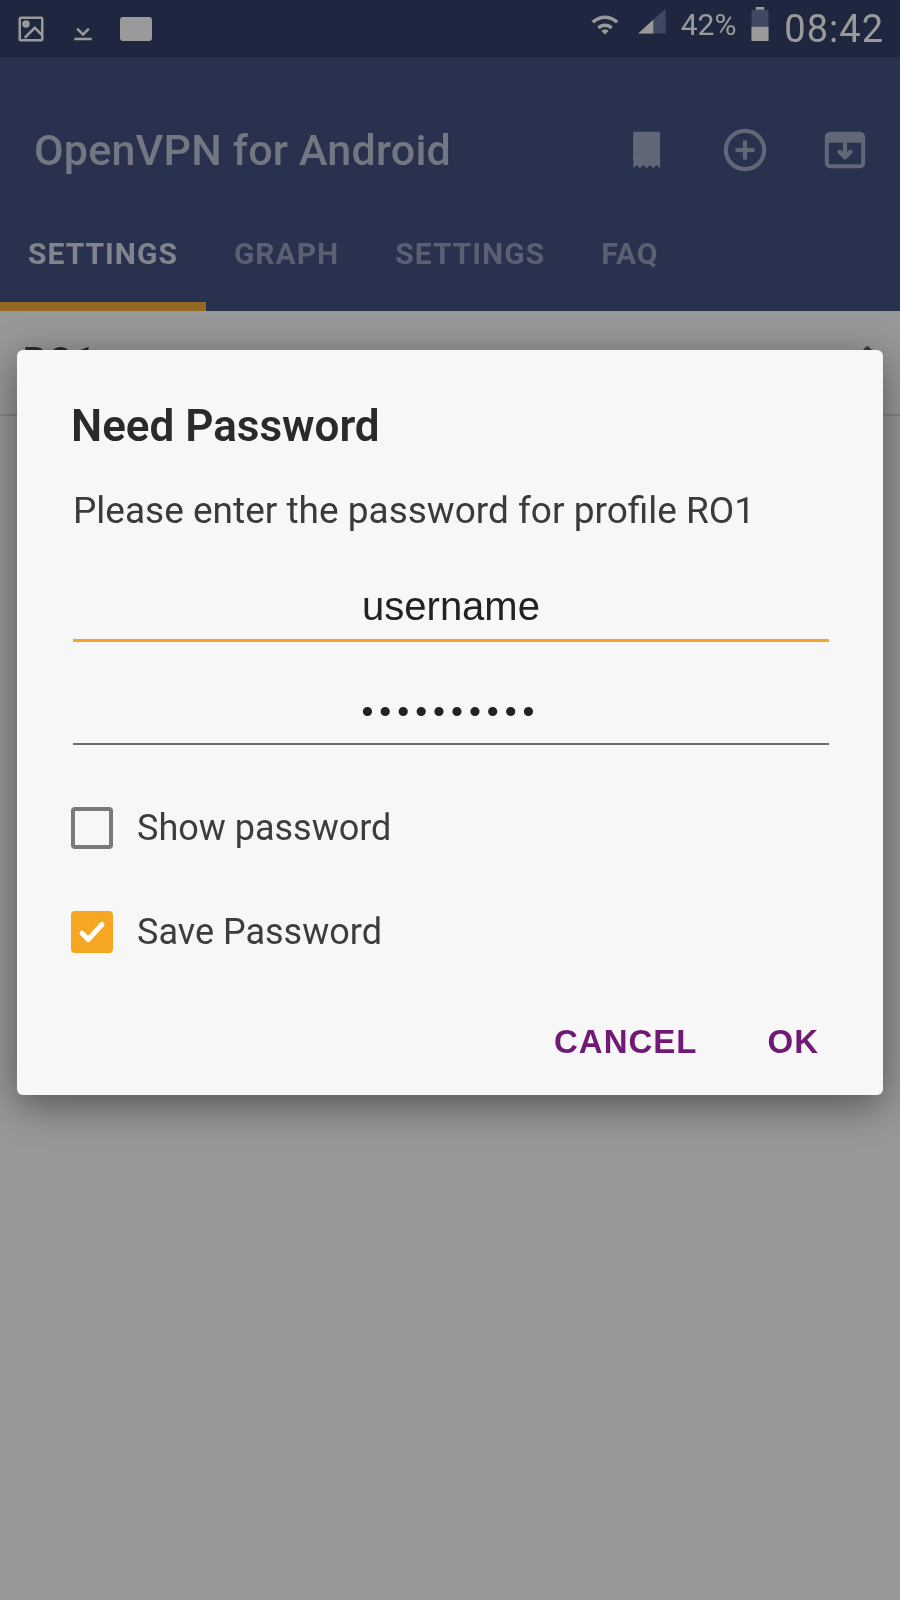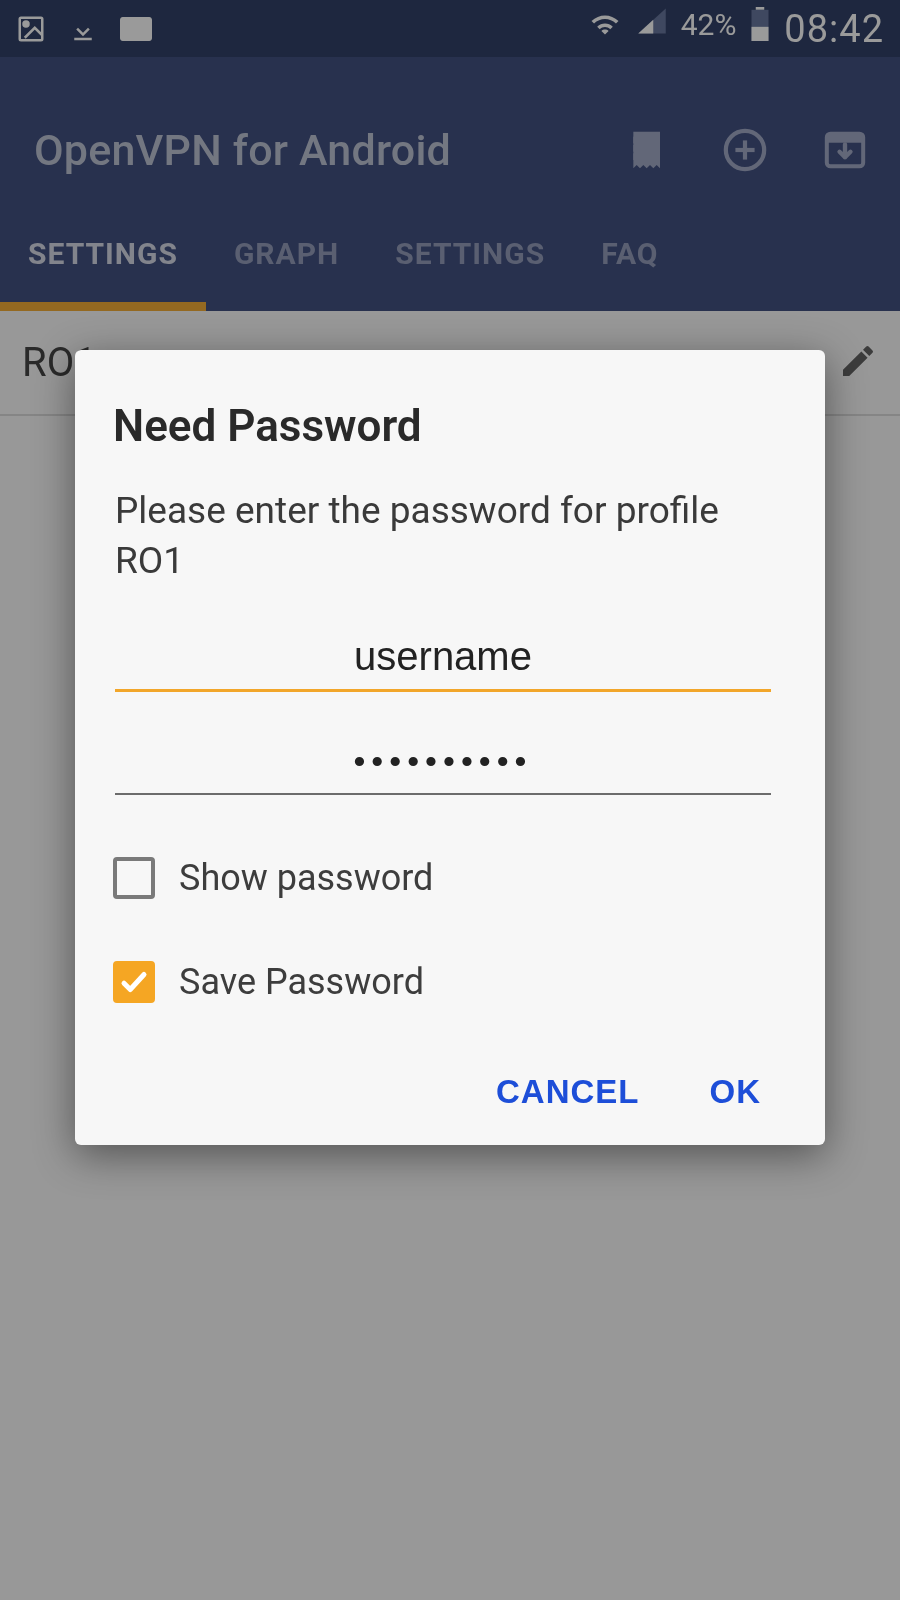--- a/index.html
+++ b/index.html
@@ -85,25 +85,25 @@
   .overlay {
     position: absolute;
     inset: 0;
     background: rgba(30,30,30,0.45);
     display: flex;
     align-items: flex-start;
     justify-content: center;
   }
   .dialog {
     margin-top: 350px;
-    width: 750px;
+    width: 866px;
     background: #f7f7f7;
     border-radius: 6px;
     box-shadow: 0 10px 40px rgba(0,0,0,0.45);
-    padding: 50px 54px 34px 38px;
+    padding: 50px 54px 34px 54px;
   }
   .dlg-title {
     font-size: 44px;
     font-weight: 600;
     color: #2a2a2a;
     margin-bottom: 34px;
   }
   .dlg-msg {
     font-size: 37px;
     color: #3a3a3a;
@@ -155,21 +155,21 @@
     gap: 70px;
     margin-top: 70px;
     padding-right: 10px;
   }
   .dlg-btn {
     background: none;
     border: none;
     font-size: 33px;
     font-weight: 700;
     letter-spacing: 1px;
-    color: #1d4ed8;
+    color: #701a75;
     cursor: pointer;
   }
 </style>
 </head>
 <body>
 
 <div class="status-bar">
   <div class="status-left">
     <span>
       <svg width="30" height="30" viewBox="0 0 24 24" fill="none" stroke="#fff" stroke-width="2">

